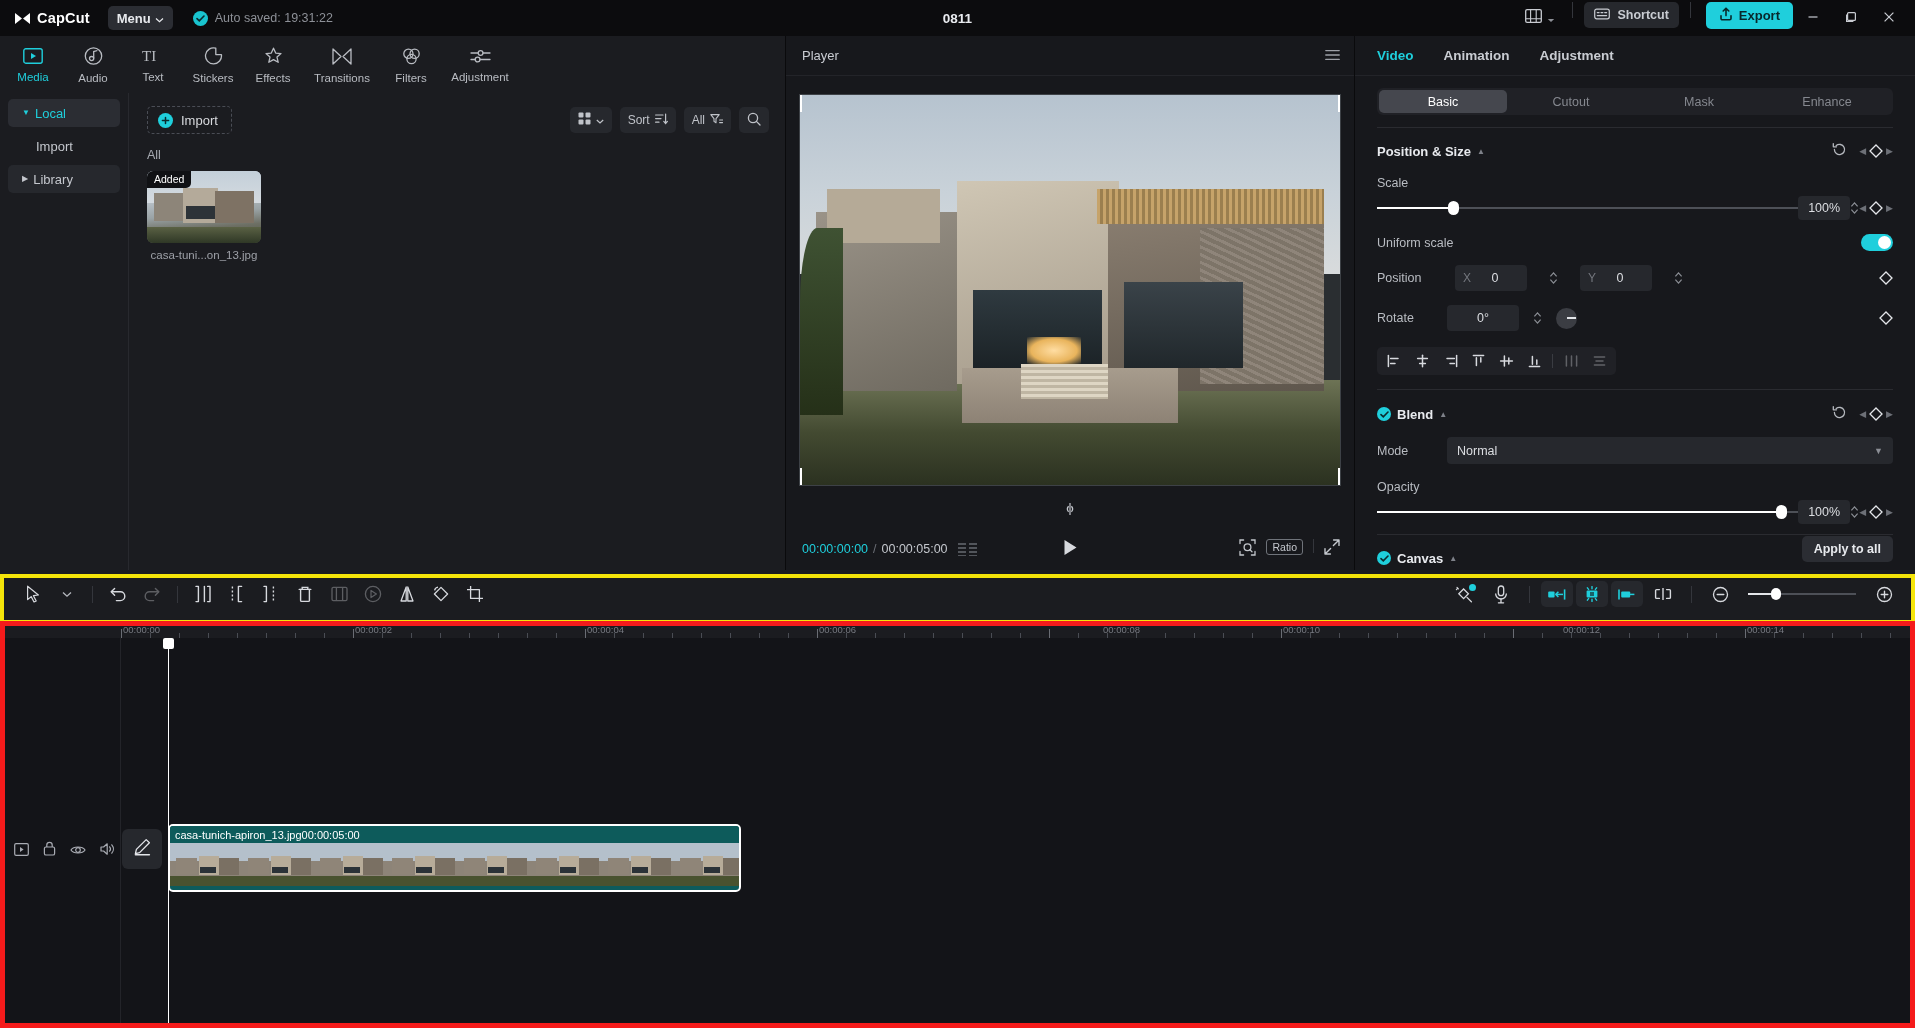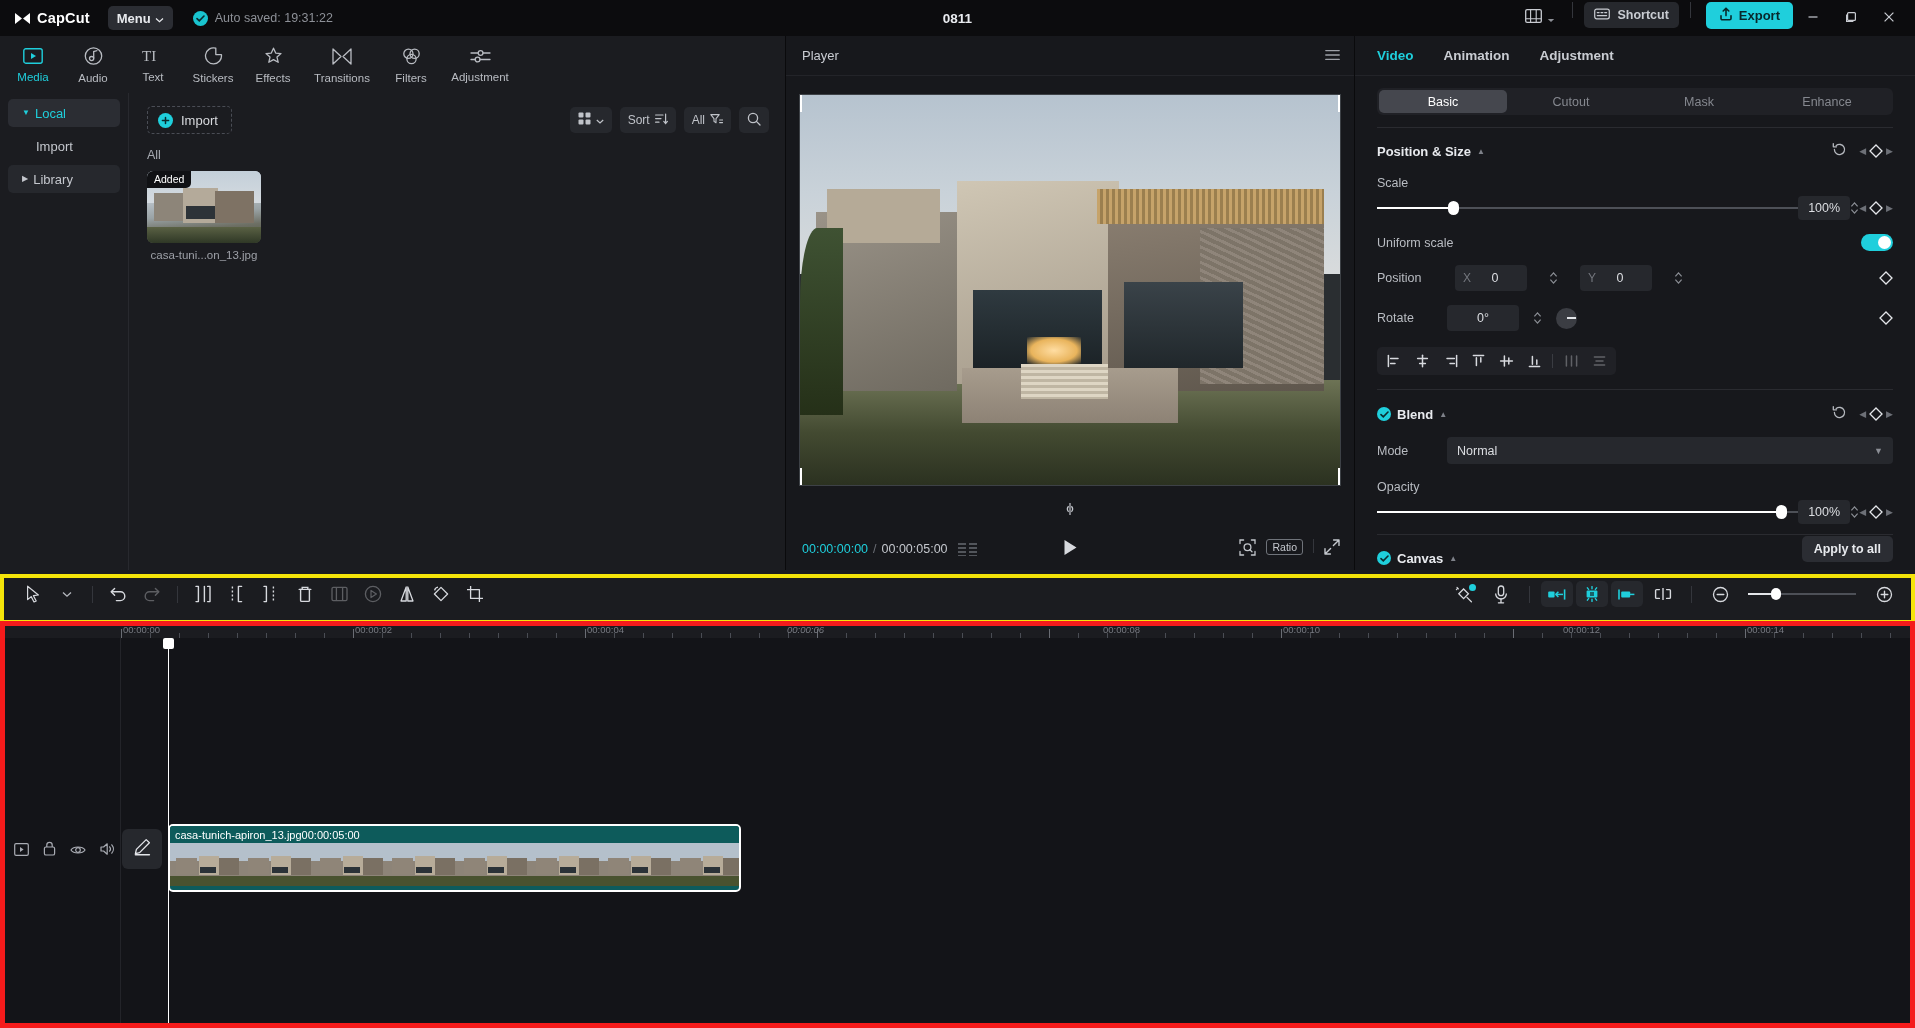--- a/index.html
+++ b/index.html
@@ -1014,21 +1014,21 @@
           <div class="tick maj" style="left: 585px; height: 9px; background: rgb(106, 109, 116);"></div>
           <div class="lbl" style="left: 585px;">00:00:04</div>
           <div class="tick" style="left: 614px;"></div>
           <div class="tick" style="left: 643px;"></div>
           <div class="tick" style="left: 672px;"></div>
           <div class="tick" style="left: 701px;"></div>
           <div class="tick" style="left: 730px;"></div>
           <div class="tick" style="left: 759px;"></div>
           <div class="tick" style="left: 788px;"></div>
           <div class="tick maj" style="left: 817px; height: 9px; background: rgb(106, 109, 116);"></div>
-          <div class="lbl" style="left: 785px; font-style: italic;">00:00:06</div>
+          <div class="lbl" style="left: 817px;">00:00:06</div>
           <div class="tick" style="left: 846px;"></div>
           <div class="tick" style="left: 875px;"></div>
           <div class="tick" style="left: 904px;"></div>
           <div class="tick" style="left: 933px;"></div>
           <div class="tick" style="left: 962px;"></div>
           <div class="tick" style="left: 991px;"></div>
           <div class="tick" style="left: 1020px;"></div>
           <div class="tick maj" style="left: 1049px; height: 9px; background: rgb(106, 109, 116);"></div>
           <div class="lbl" style="left: 1101px;">00:00:08</div>
           <div class="tick" style="left: 1078px;"></div>

